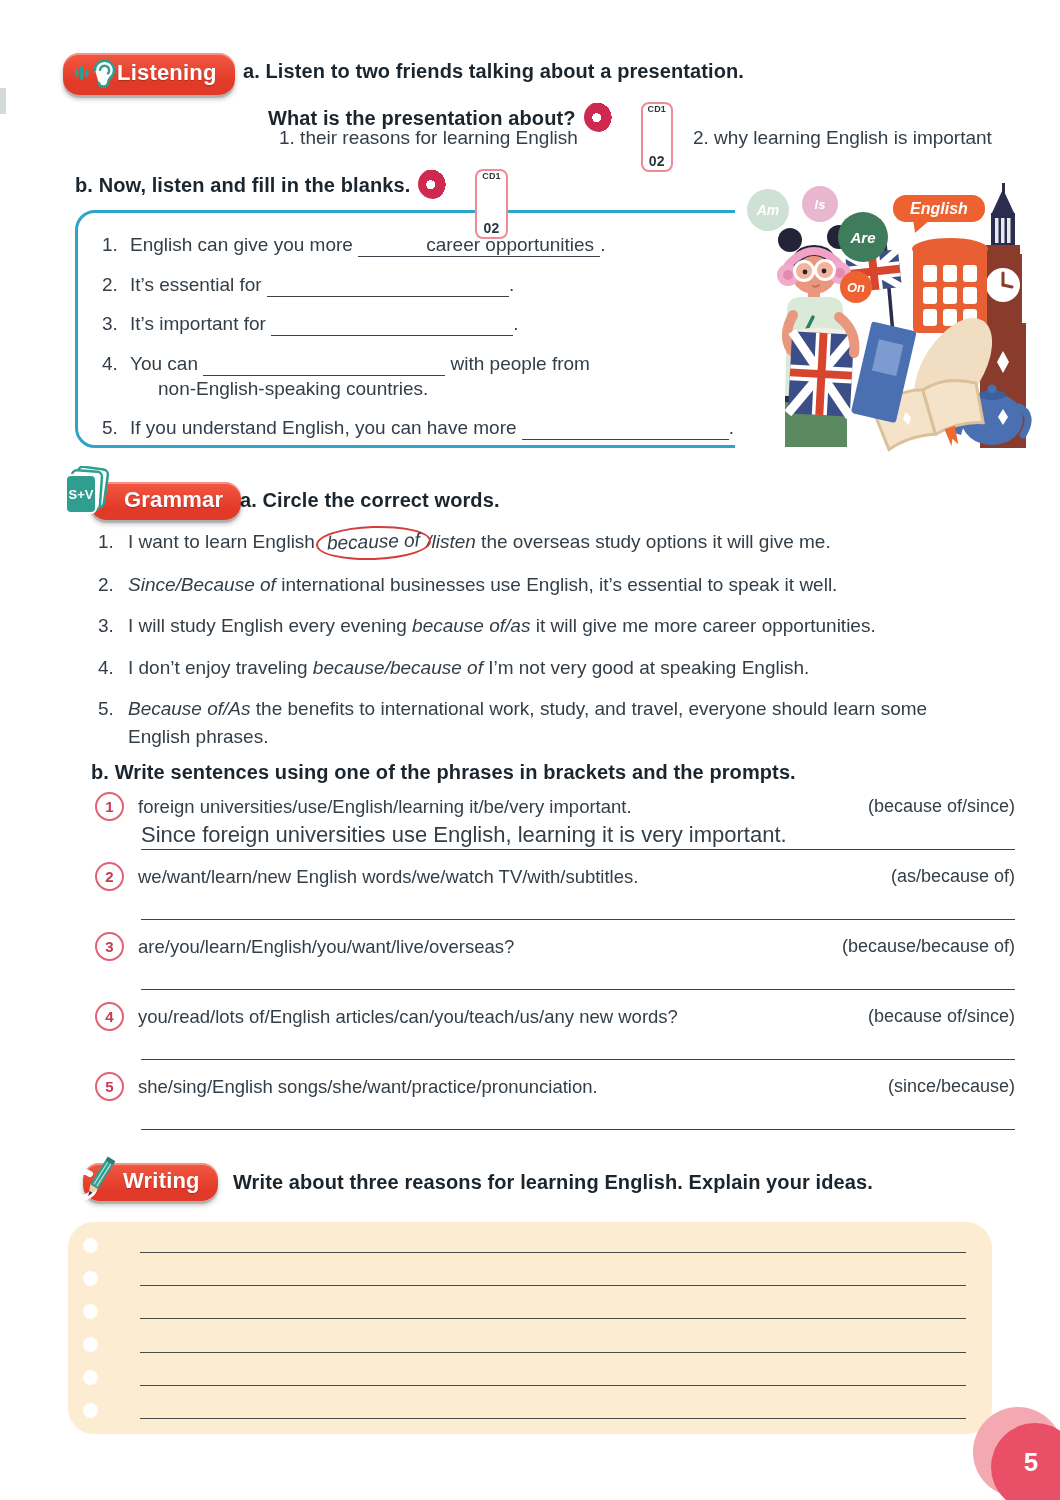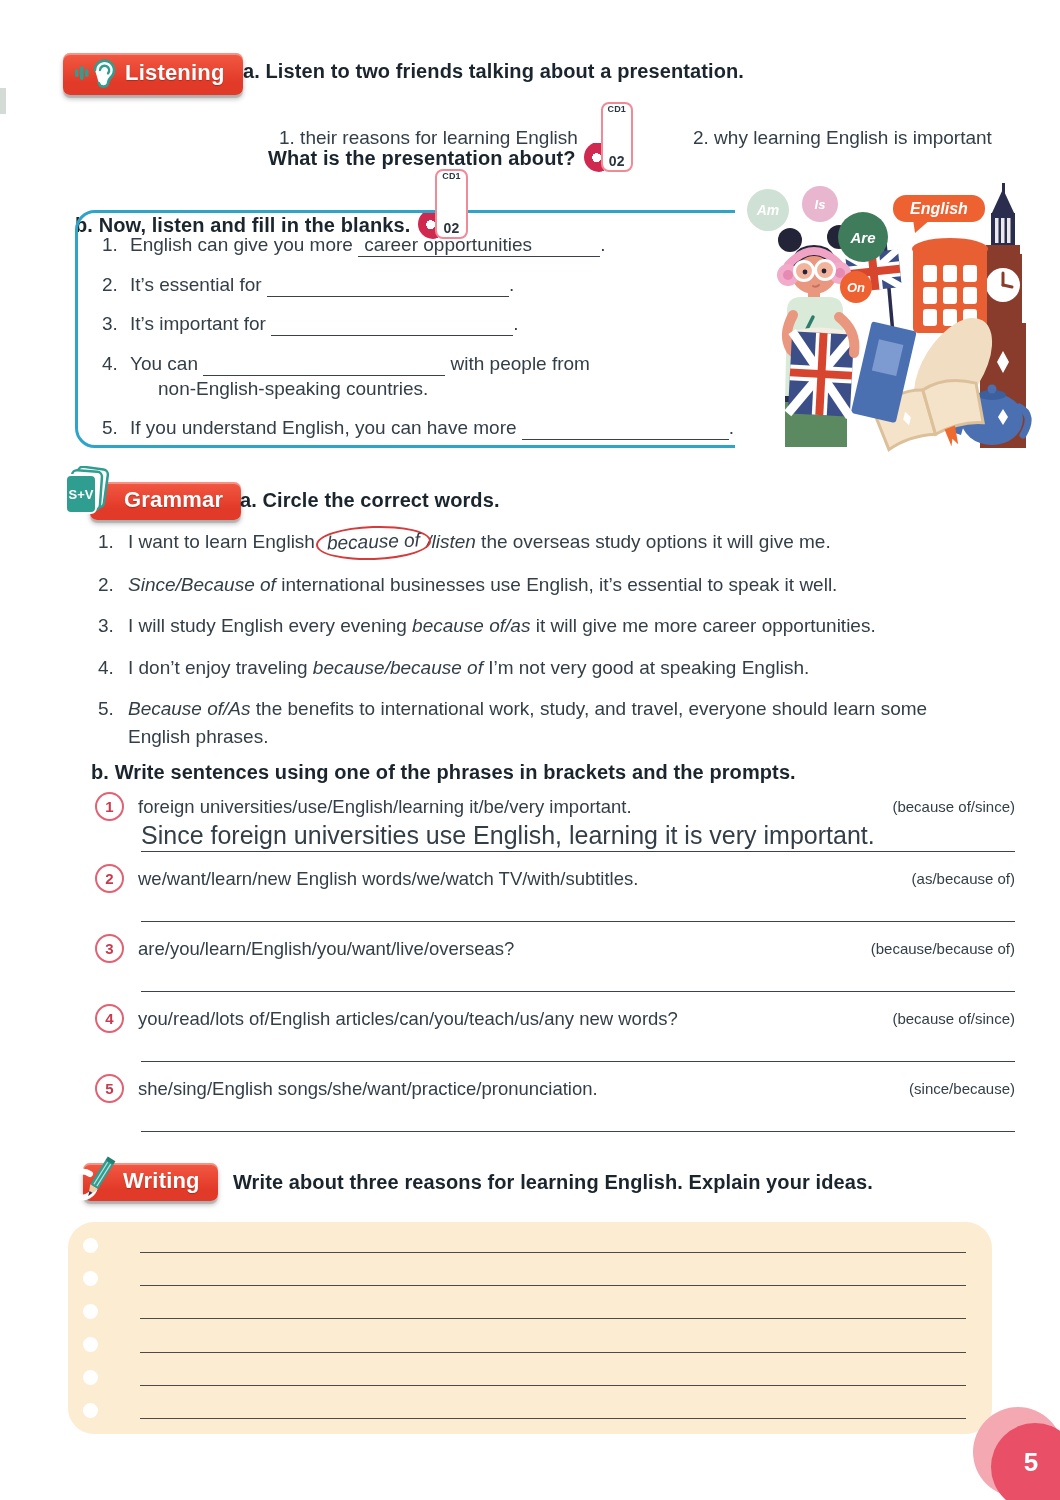--- a/index.html
+++ b/index.html
@@ -1,50 +1,50 @@
 <!DOCTYPE html>
 <html><head>
 <meta charset="utf-8">
 <style>
   html,body{margin:0;padding:0;background:#fff;}
   #page{position:relative;width:1060px;height:1500px;background:#ffffff;overflow:hidden;
         font-family:"Liberation Sans",sans-serif;color:#333e47;}
 
   
-  .badge{position:absolute;display:inline-flex;align-items:center;gap:8px;
+  .badge{position:absolute;display:inline-flex;align-items:center;gap:0;
          background:linear-gradient(180deg,#f25943 0%,#e23a28 70%);
-         border-radius:7px;padding:5px 18px 7px 12px;
+         border-radius:16px;padding:5px 18px 7px 12px;
          box-shadow:0 3px 0 rgba(0,0,0,0.12),0 4px 5px rgba(0,0,0,0.25), inset 0 2px 0 rgba(255,255,255,0.35);}
   .badge .blabel{color:#fff;font-weight:bold;font-size:22px;letter-spacing:.2px;
          text-shadow:0 1px 1px rgba(0,0,0,.25);}
   .badge svg{display:block;}
 
   
   .h-bold{position:absolute;font-weight:bold;font-size:20px;color:#1b252e;letter-spacing:.1px;}
   .opt{position:absolute;font-size:19px;color:#333e47;}
 
   
-  .cd{display:inline-flex;align-items:flex-end;position:relative;vertical-align:-7px;margin-left:8px;}
+  .cd{display:inline-flex;align-items:flex-start;position:relative;vertical-align:-7px;margin-left:8px;gap:40px;}
   .cd-disc{width:30px;height:30px;border-radius:50%;
            background:radial-gradient(circle at 42% 52%, #ffffff 0 4.5px, #cf2950 4.5px 15px, transparent 15px);
            margin-right:-13px;}
   .cd-label{background:#fff;border:2px solid #f08a97;border-radius:8px;padding:1px 5px 2px 5px;
             display:inline-flex;flex-direction:column;align-items:center;line-height:1;z-index:1;}
   .cd-top{font-size:9px;font-weight:bold;color:#2c3640;}
   .cd-num{font-size:14px;font-weight:bold;color:#2c3640;margin-top:40px;}
 
   
   #fill-box{position:absolute;left:75px;top:210px;width:938px;height:238px;
             border:3px solid #2da4c8;border-radius:20px;box-sizing:border-box;
             padding:20px 20px 0 24px;}
   .f-item{display:flex;margin-bottom:15px;font-size:19px;line-height:1.3;}
   .f-num{flex:none;width:28px;}
   .f-text{flex:1;}
   .blank{display:inline-block;min-width:230px;border-bottom:1.7px solid #39424a;
-         text-align:left;line-height:1.1;padding:0 6px;}
+         text-align:right;line-height:1.1;padding:0 6px;}
   .f-item:nth-child(5) .blank{min-width:195px;}
   .f-line2{margin-left:28px;}
 
   
   #illus{position:absolute;left:735px;top:183px;}
 
   
   #grammar-items{position:absolute;left:98px;top:528px;width:884px;}
   .g-item{display:flex;font-size:19px;line-height:1.45;margin-bottom:14px;color:#333e47;}
   .g-num{flex:none;width:30px;}
@@ -53,23 +53,23 @@
   .circled{display:inline-block;border:2.6px solid #d63b3b;border-radius:50%;
            padding:0 9px 2px 9px;margin:-3px -5px -3px -4px;transform:rotate(-2deg);}
 
   
   #prompts{position:absolute;left:95px;top:792px;width:920px;}
   .p-row{margin-bottom:12px;}
   .p-line1{display:flex;align-items:center;gap:14px;}
   .p-circle{flex:none;width:25px;height:25px;border:2.6px solid #e26173;border-radius:50%;
             color:#c83a4e;font-weight:bold;font-size:15px;display:flex;align-items:center;justify-content:center;}
   .p-text{flex:1;font-size:18.5px;color:#333e47;}
-  .p-bracket{font-size:15px;color:#333e47;}
+  .p-bracket{font-size:18px;color:#333e47;}
   .p-ans{margin-left:46px;border-bottom:1.7px solid #3c434b;min-height:27px;
-         display:flex;align-items:flex-end;font-size:25px;color:#333e47;padding-bottom:1px;}
+         display:flex;align-items:flex-end;font-size:22px;color:#333e47;padding-bottom:1px;}
 
   
   #writing-box{position:absolute;left:68px;top:1222px;width:924px;height:212px;
                background:#fcecd2;border-radius:26px;}
   .hole{position:absolute;left:15px;width:15px;height:15px;border-radius:50%;background:#fff;}
   .w-line{position:absolute;left:72px;right:26px;border-bottom:1.6px solid #4b4b4b;}
 
   
   #page-blob{position:absolute;right:0;bottom:0;width:120px;height:110px;overflow:hidden;}
   .blob-back{position:absolute;left:33px;top:17px;width:90px;height:90px;border-radius:50%;background:#f3a8b2;}

